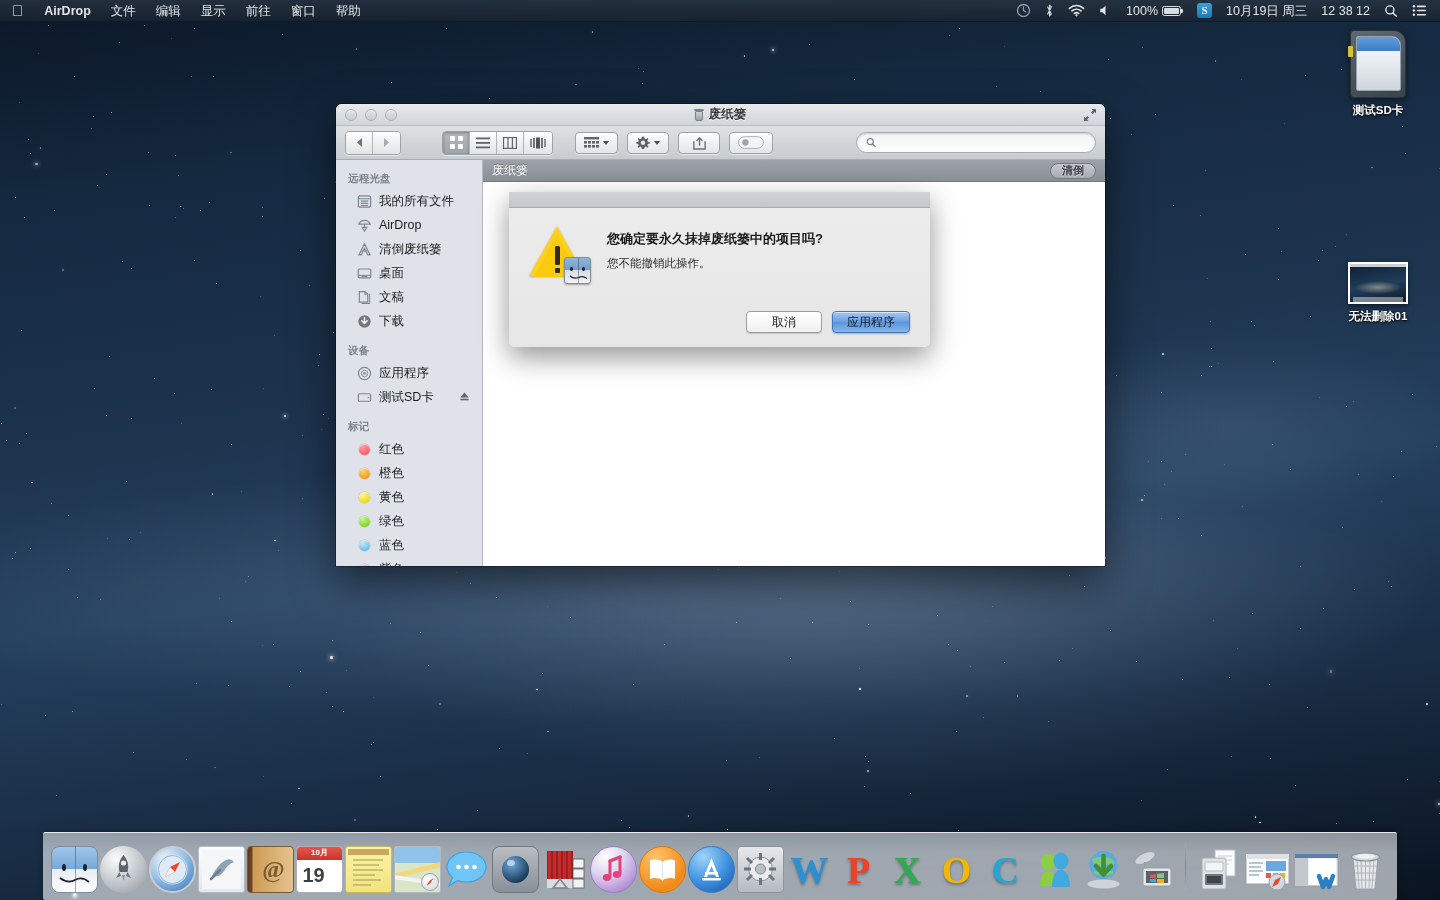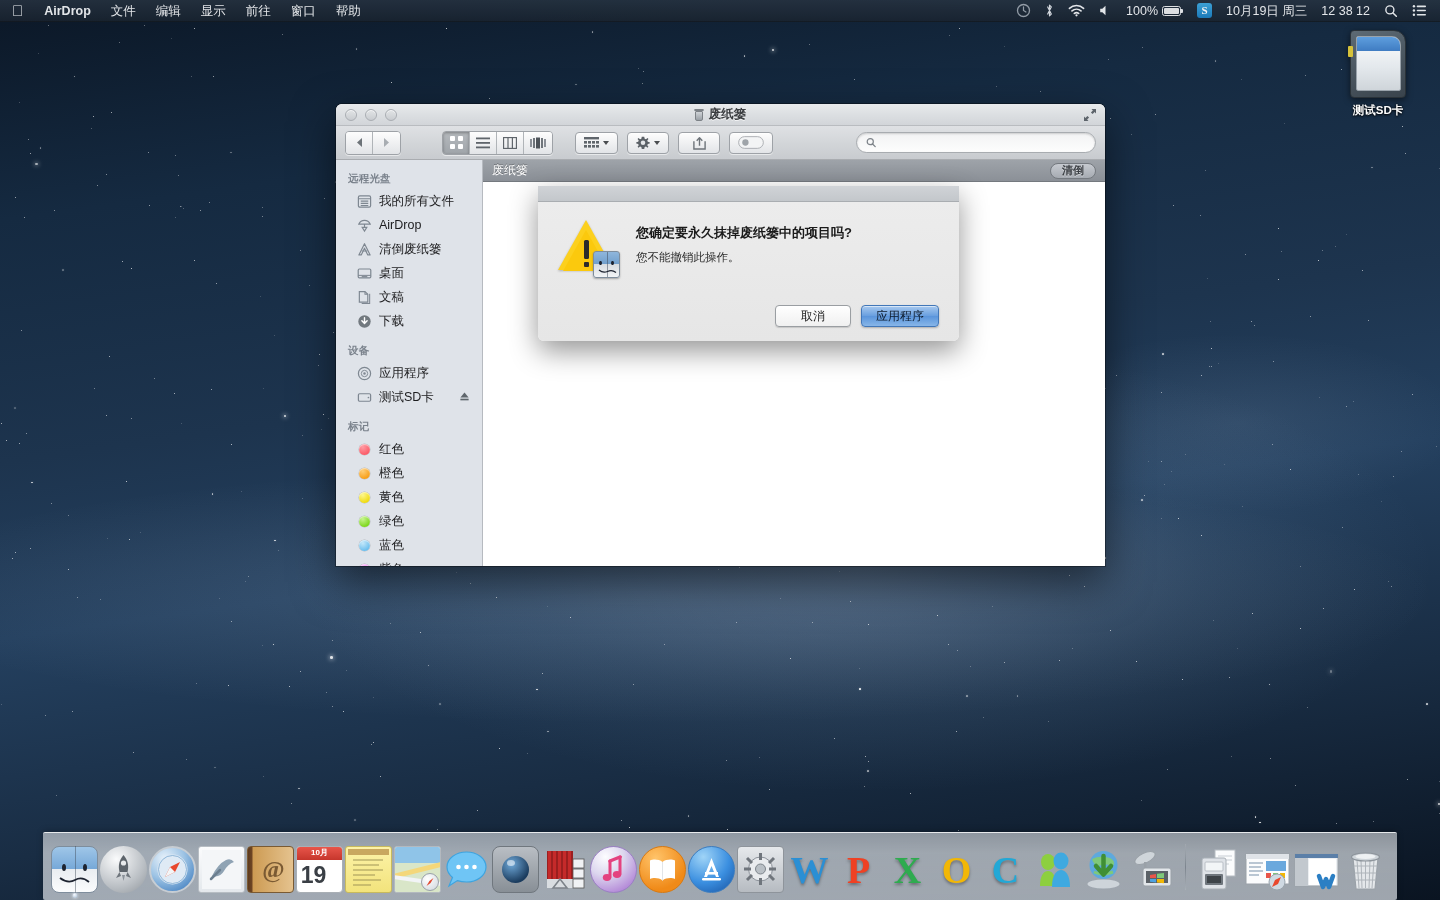--- a/index.html
+++ b/index.html
@@ -211,26 +211,25 @@
   #empty-btn {
     margin-left:auto; height:16px; padding:0 11px; border-radius:8px;
     background:linear-gradient(180deg,#c6cad0,#a6abb2);
     border:1px solid #74797f; color:#3c4045; font-size:11px; font-weight:bold;
     display:flex; align-items:center; text-shadow:0 1px 0 rgba(255,255,255,0.4);
   }
   #fw-content { flex:1; background:#fff; }
 
   
   #sheet {
-    position:absolute; left:509px; top:186px; width:421px; height:155px;
+    position:absolute; left:509px; top:192px; width:421px; height:155px;
     z-index:200;
     border-radius: 0 0 6px 6px;
     box-shadow: 0 10px 28px rgba(0,0,0,0.42);
     overflow:hidden;
-    margin-left:29px;
   }
   #sheet-top {
     height:16px; background:linear-gradient(180deg,#d0d3d7,#c3c7cb);
     border-bottom:1px solid #a9adb1;
   }
   #sheet-body {
     height:139px; background:linear-gradient(180deg,#ececec 0%, #e6e6e6 100%);
     padding:18px 20px 14px 20px; position:relative;
   }
   #sheet-row { display:flex; gap:16px; }
@@ -802,20 +801,31 @@
       <div class="sd-body"></div>
       <div class="sd-inner">
           <div class="sd-blue"></div>
         </div>
       <div class="sd-notch"></div>
     </div>
     <div class="desk-label">测试SD卡</div>
   </div>
 
 
+  <div class="desk-icon" style="left:1324px; top:262px;">
+    <div class="shot">
+      <div class="shot-in">
+        <div class="shot-desk"></div>
+        <div class="shot-neb"></div>
+        <div class="shot-menubar"></div>
+        <div class="shot-dock"></div>
+      </div>
+    </div>
+    <div class="desk-label">无法删除01</div>
+  </div>
 
 
   <div id="finder">
     <div id="fw-titlebar">
       <div class="tl-lights">
         <div class="tl"></div>
         <div class="tl"></div>
         <div class="tl"></div>
       </div>
       <div id="fw-title">
@@ -1155,21 +1165,21 @@
       <div class="dock-icon">
         <span class="ic" style="background:linear-gradient(90deg,#5d3a1e 0%, #6f4624 9%, #cd9b53 11%, #e5c38f 100%); border-radius:4px; border:1px solid #7a5a33;"></span>
         <span class="glyph-text" style="left:6px; font-size:24px; color:#7a5a33;">@</span>
       </div>
 
       <div class="dock-icon">
         <span class="ic" style="background:#fff; border-radius:4px; border:1px solid #a9afb5; overflow:hidden;">
           <span style="position:absolute;left:0;right:0;top:0;height:13px;background:linear-gradient(180deg,#e8554a,#c6362c);"></span>
         </span>
         <span style="position:absolute;left:0;right:0;top:1px;text-align:center;font-size:8px;color:#fff;font-weight:bold;">10月</span>
-        <span style="position:absolute;left:0;right:12px;top:15px;text-align:center;font-size:23px;color:#3a3f45;font-weight:bold;line-height:28px;">19</span>
+        <span style="position:absolute;left:0;right:12px;top:15px;text-align:center;font-size:20px;color:#3a3f45;font-weight:bold;line-height:28px;">19</span>
       </div>
 
       <div class="dock-icon">
         <span class="ic" style="background:linear-gradient(180deg,#fdf3a8,#f2e37c); border-radius:3px; border:1px solid #c8ba5c;"></span>
         <svg style="position:absolute;left:0;top:0;" width="47" height="47" viewBox="0 0 47 47">
           <rect x="3" y="3" width="41" height="6" fill="#c9a85f"></rect>
           <g stroke="#a09557" stroke-width="1">
             <line x1="8" y1="14" x2="38" y2="14"></line>
               <line x1="8" y1="19" x2="34" y2="19"></line>
               <line x1="8" y1="24" x2="38" y2="24"></line>

